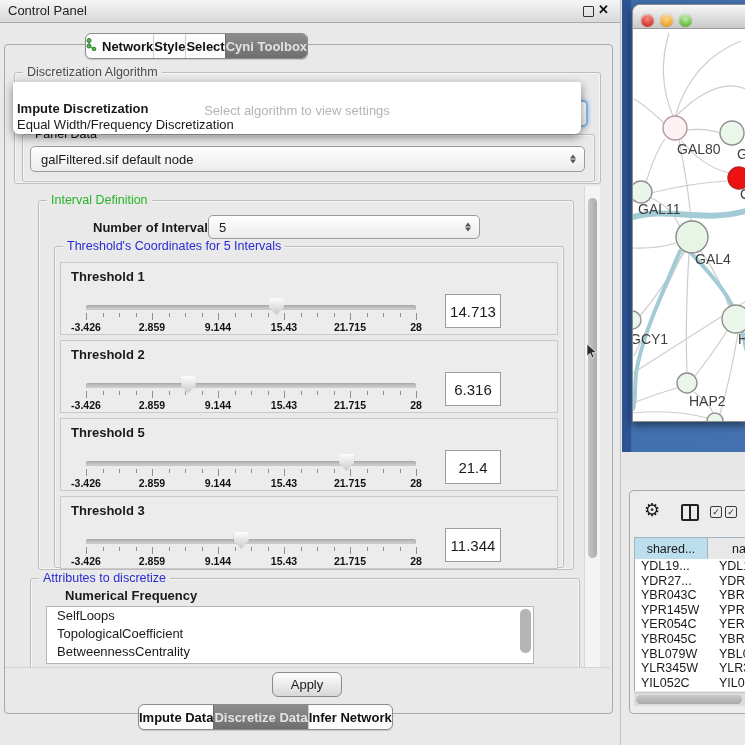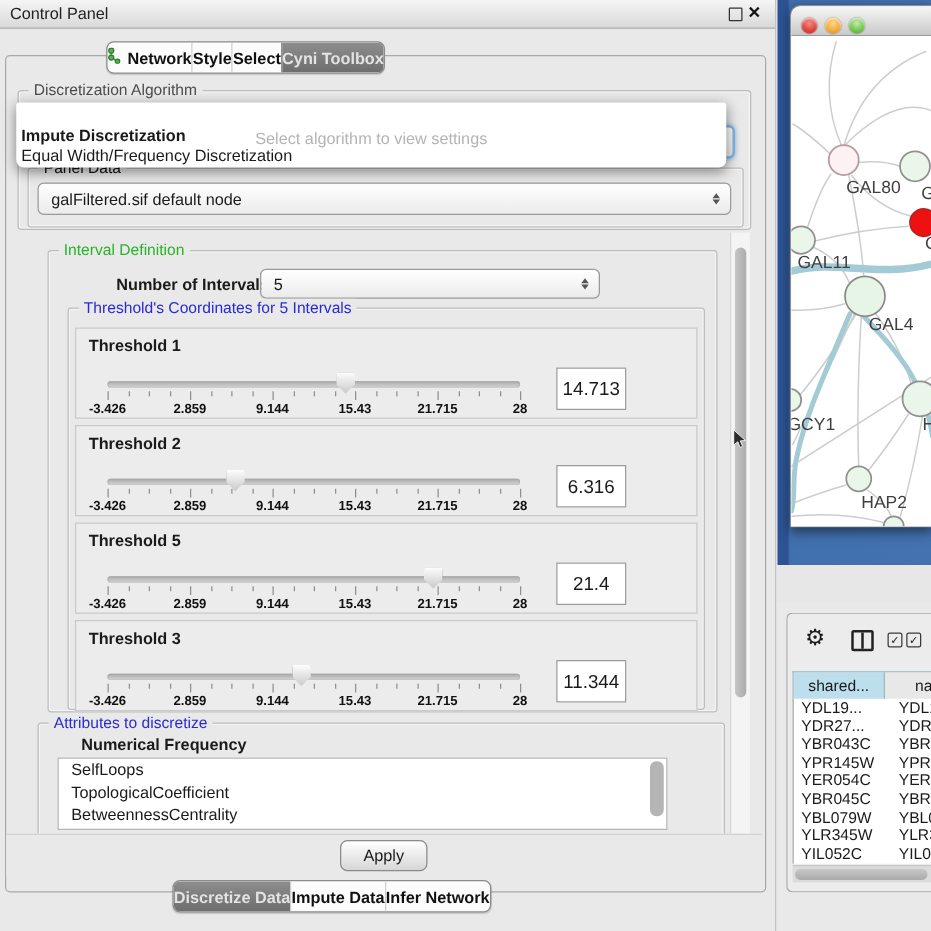--- a/index.html
+++ b/index.html
@@ -325,25 +325,25 @@
 
     <div id="vscroll">
         <div class="thumb"></div>
       </div>
 
     <div id="apply-row">
       <div id="apply-btn">Apply</div>
     </div>
 
     <div id="bottom-tabs" class="segbar" style="left:138px;top:704px;">
+        <div class="seg">
+          <span>Impute Data</span>
+        </div>
         <div class="seg sel">
           <span>Discretize Data</span>
-        </div>
-        <div class="seg">
-          <span>Impute Data</span>
         </div>
         <div class="seg">
           <span>Infer Network</span>
         </div>
       </div>
 
     <div id="popup">
       <div class="hint">Select algorithm to view settings</div>
       <div class="opt" style="top:19px;font-weight:700;">Impute Discretization</div>
       <div class="opt" style="top:35px;">Equal Width/Frequency Discretization</div>

